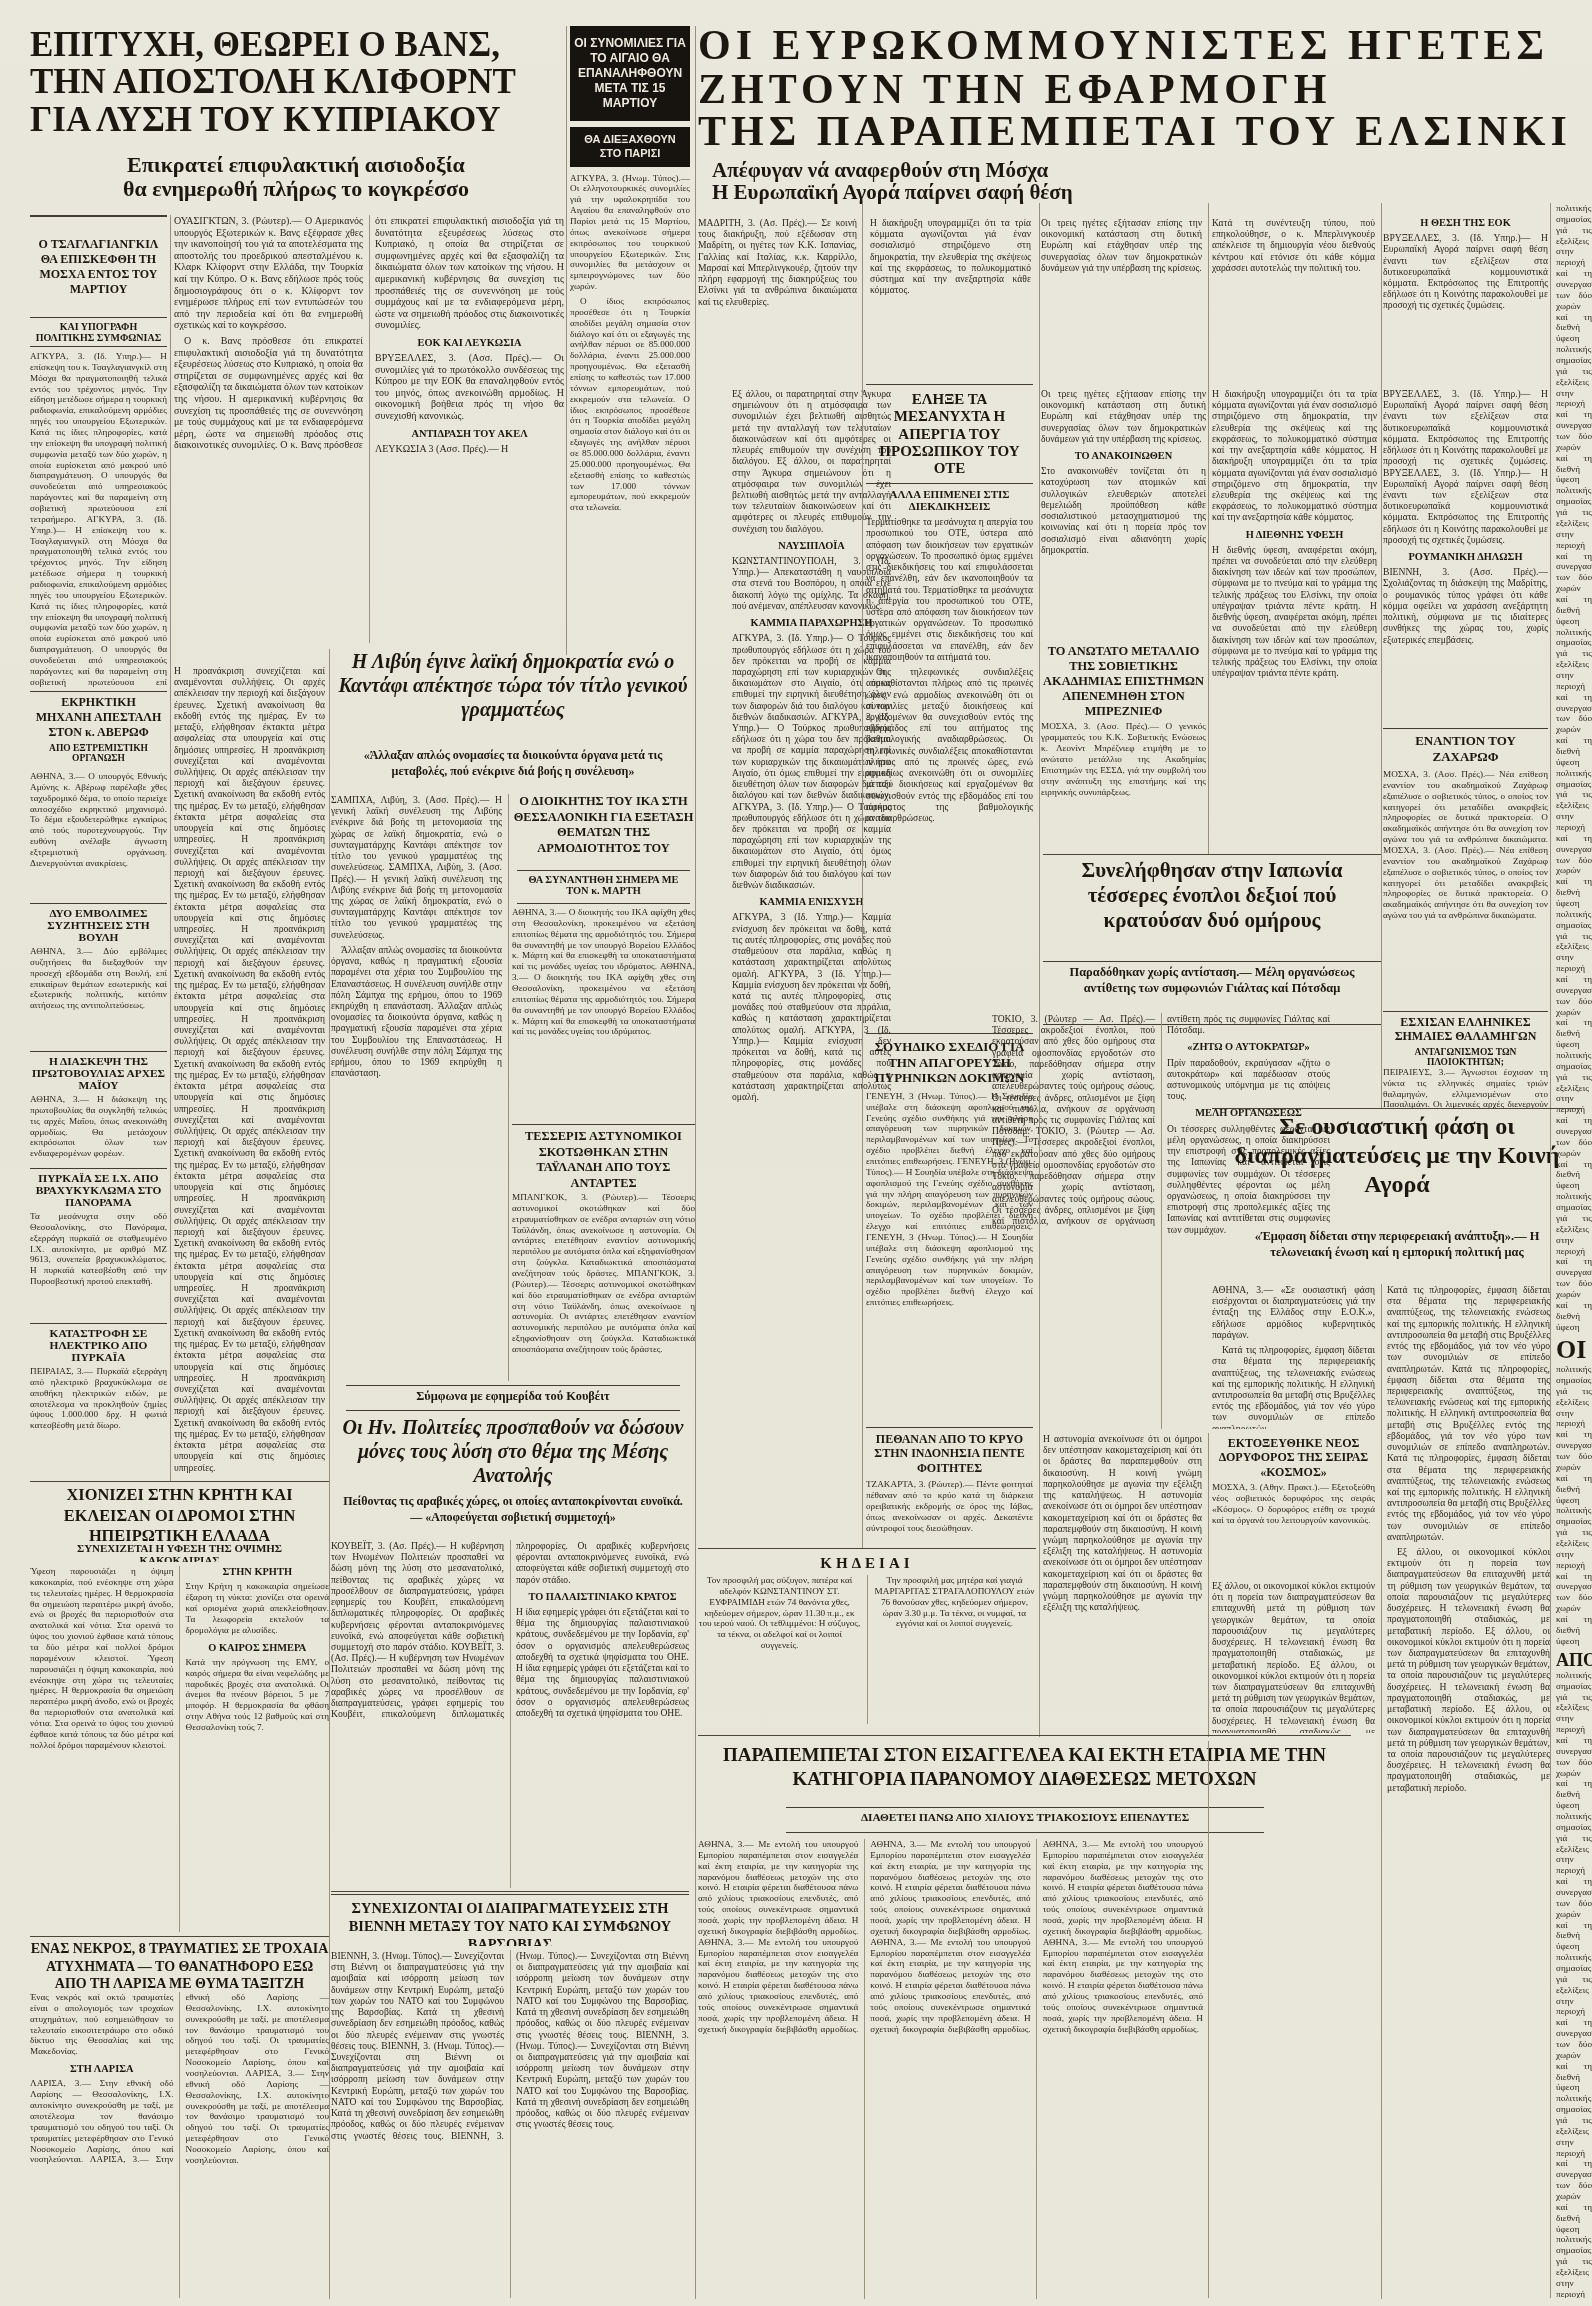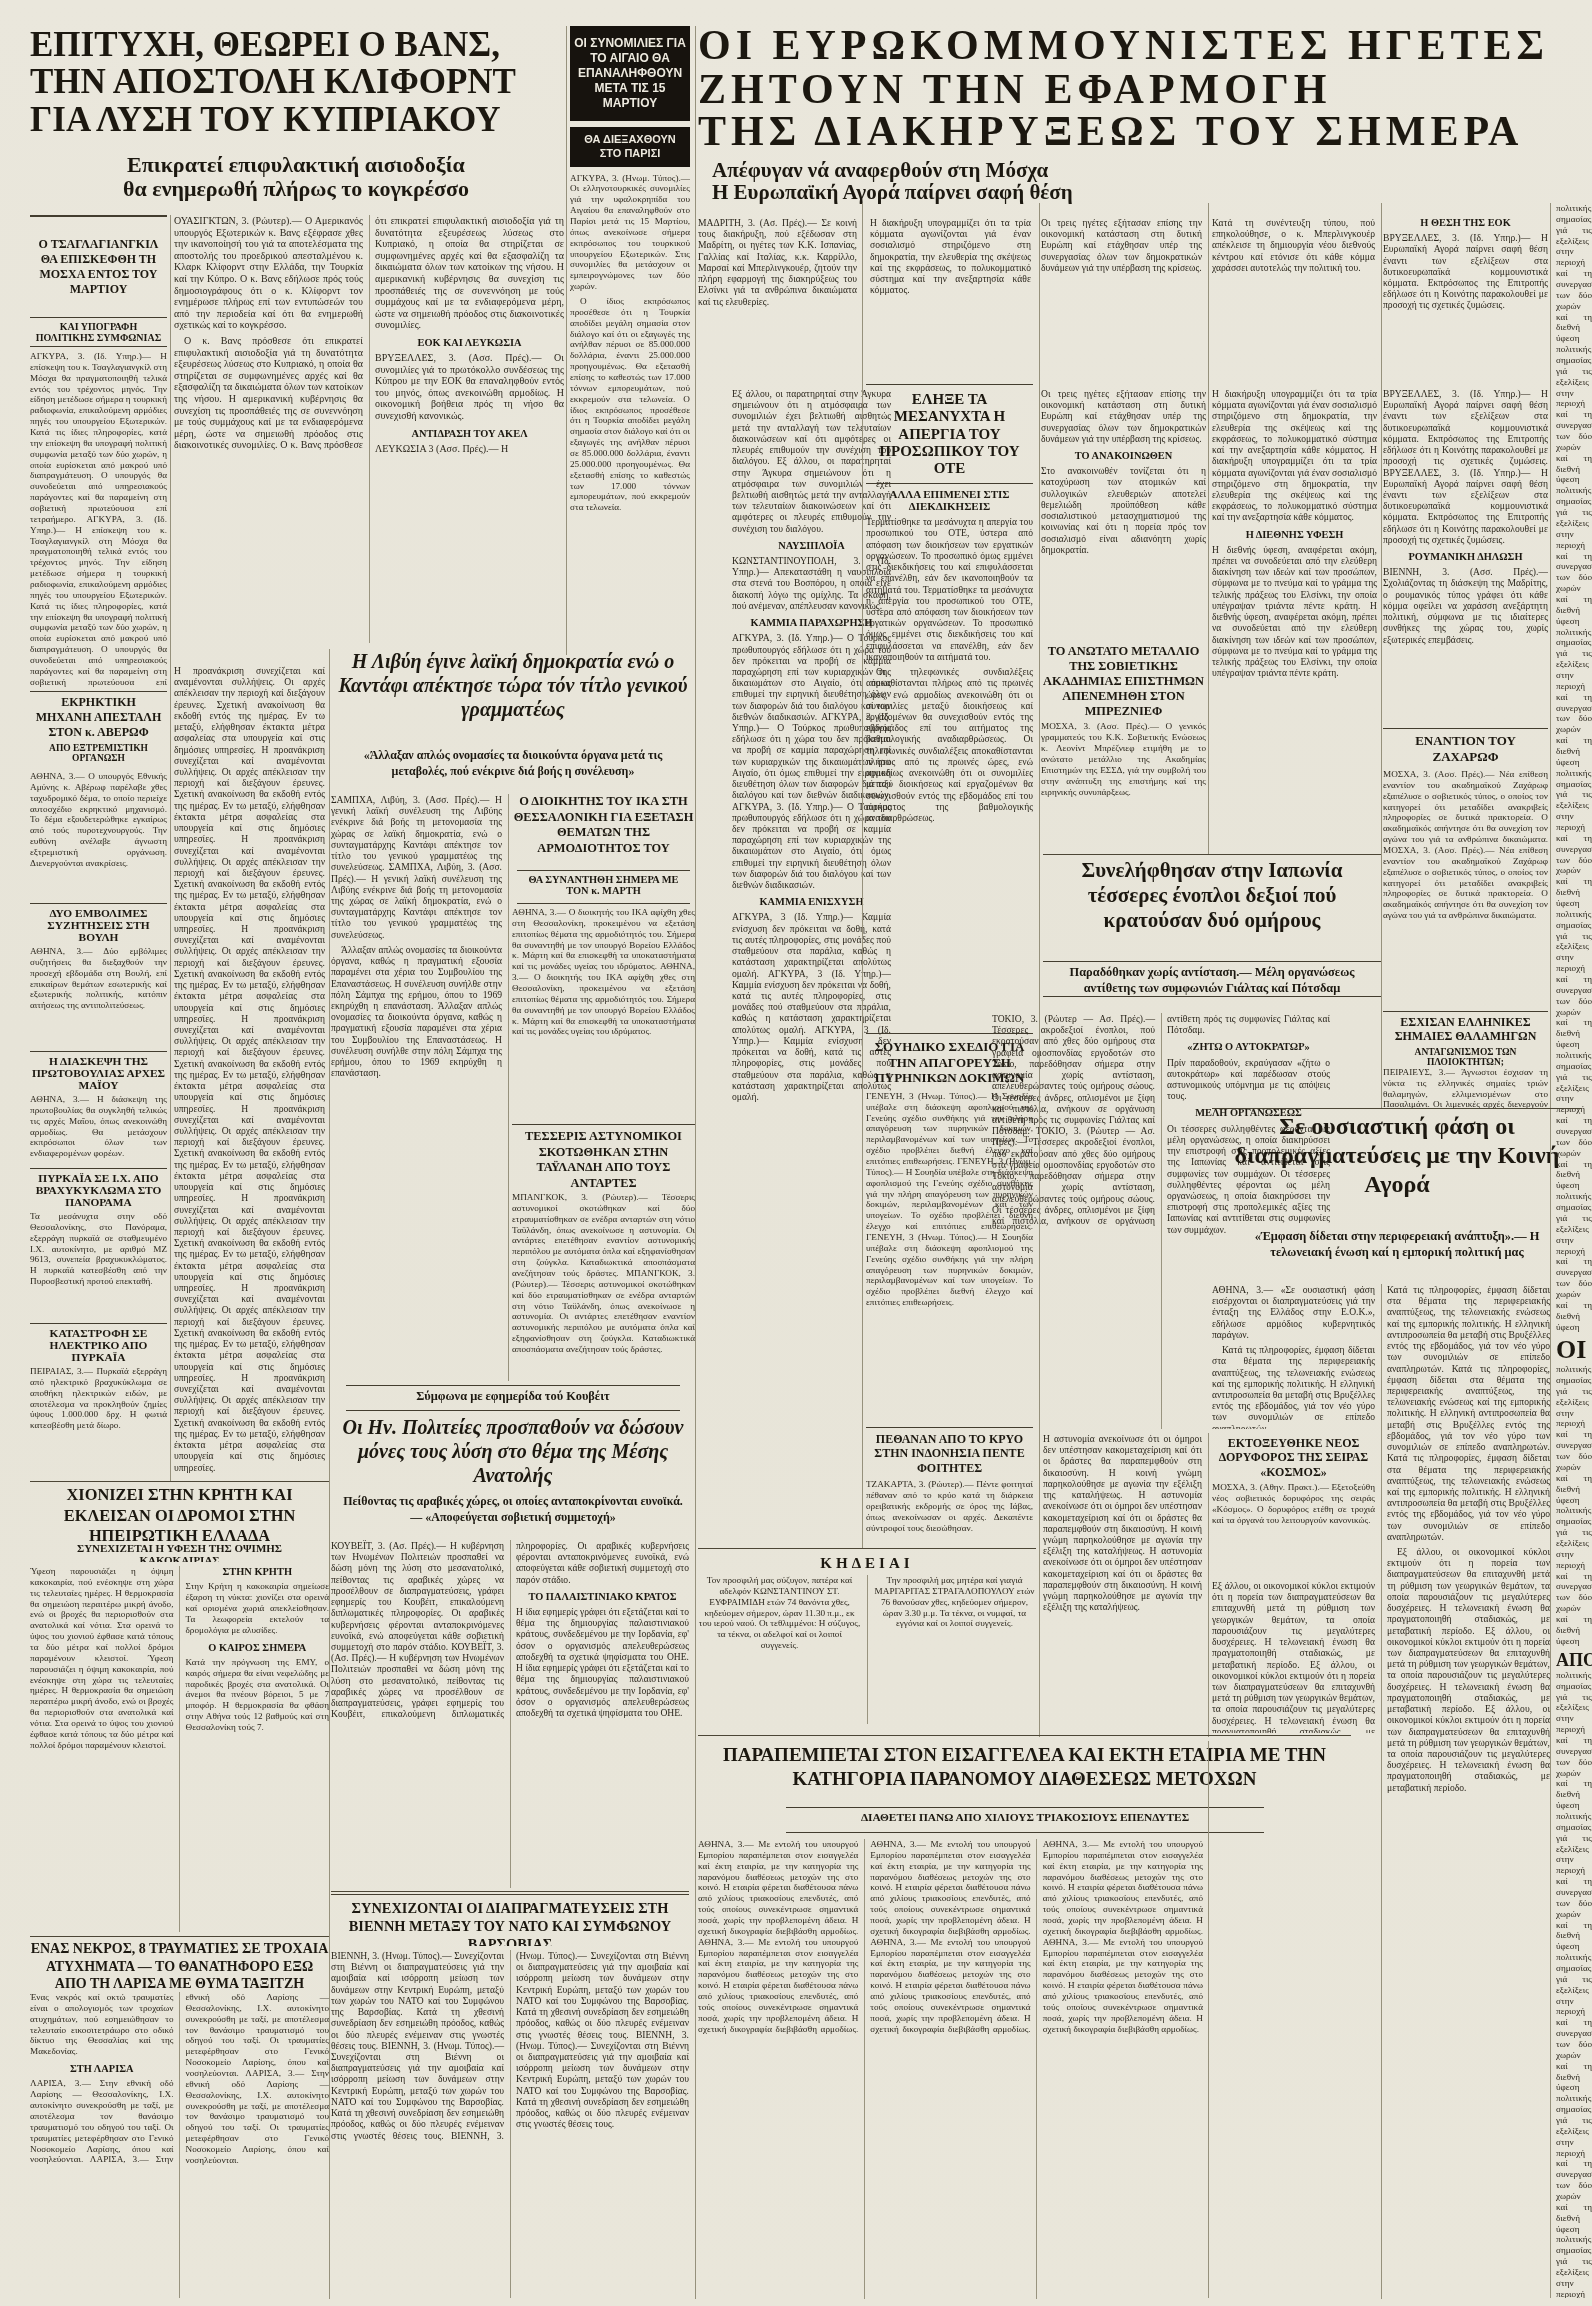--- a/index.html
+++ b/index.html
@@ -83,21 +83,21 @@
       <p>Ο ίδιος εκπρόσωπος προσέθεσε ότι η Τουρκία αποδίδει μεγάλη σημασία στον διάλογο καί ότι οι εξαγωγές της ανήλθαν πέρυσι σε 85.000.000 δολλάρια, έναντι 25.000.000 προηγουμένως. Θα εξετασθή επίσης το καθεστώς των 17.000 τόννων εμπορευμάτων, πού εκκρεμούν στα τελωνεία. Ο ίδιος εκπρόσωπος προσέθεσε ότι η Τουρκία αποδίδει μεγάλη σημασία στον διάλογο καί ότι οι εξαγωγές της ανήλθαν πέρυσι σε 85.000.000 δολλάρια, έναντι 25.000.000 προηγουμένως. Θα εξετασθή επίσης το καθεστώς των 17.000 τόννων εμπορευμάτων, πού εκκρεμούν στα τελωνεία.</p>
     </div>
   </div>
 
   <div class="blk" style="left:698px;top:24px;width:894px;height:123px;">
     <div class="hl" style="font-size:42px;letter-spacing:5px;line-height:1.0;margin-bottom:2px;white-space:nowrap;">ΟΙ ΕΥΡΩΚΟΜΜΟΥΝΙΣΤΕΣ ΗΓΕΤΕΣ</div>
     <div class="hl" style="font-size:42px;letter-spacing:5px;line-height:1.0;white-space:nowrap;">ΖΗΤΟΥΝ ΤΗΝ ΕΦΑΡΜΟΓΗ</div>
     <div class="hl" style="font-size:42px;letter-spacing:5px;line-height:1.0;white-space:nowrap;margin-top:-46px;margin-left:468px;visibility:hidden;"></div>
   </div>
 
-  <div class="blk hl" style="left:698px;top:109px;width:894px;height:46px;font-size:42px;letter-spacing:5px;white-space:nowrap;">ΤΗΣ ΔΙΑΚΗΡΥΞΕΩΣ ΤΟΥ ΣΗΜΕΡΑ</div>
+  <div class="blk hl" style="left:698px;top:109px;width:894px;height:46px;font-size:42px;letter-spacing:5px;white-space:nowrap;">ΤΗΣ ΠΑΡΑΠΕΜΠΕΤΑΙ ΤΟΥ ΕΛΣΙΝΚΙ</div>
   <div class="blk" style="left:712px;top:159px;width:557px;height:54px;">
     <div class="hl" style="font-size:21px;">Απέφυγαν νά αναφερθούν στη Μόσχα</div>
     <div class="hl" style="font-size:21px;">Η Ευρωπαϊκή Αγορά παίρνει σαφή θέση</div>
   </div>
 
   <div class="blk b95" style="left:698px;top:217px;width:159px;height:167px;">
     <p class="nf">ΜΑΔΡΙΤΗ, 3. (Ασ. Πρές).— Σε κοινή τους διακήρυξη, πού εξέδωσαν στη Μαδρίτη, οι ηγέτες των Κ.Κ. Ισπανίας, Γαλλίας καί Ιταλίας, κ.κ. Καρρίλλο, Μαρσαί καί Μπερλινγκουέρ, ζητούν την πλήρη εφαρμογή της διακηρύξεως του Ελσίνκι γιά τα ανθρώπινα δικαιώματα καί τις ελευθερίες.</p>
   </div>
   <div class="blk b95" style="left:870px;top:217px;width:161px;height:167px;">
     <p class="nf">Η διακήρυξη υπογραμμίζει ότι τα τρία κόμματα αγωνίζονται γιά έναν σοσιαλισμό στηριζόμενο στη δημοκρατία, την ελευθερία της σκέψεως καί της εκφράσεως, το πολυκομματικό σύστημα καί την ανεξαρτησία κάθε κόμματος.</p>
@@ -182,21 +182,21 @@
     </div>
   </div>
 
   <div class="blk" style="left:1383px;top:1011px;width:165px;height:98px;border-top:1px solid #433d2f;">
     <div class="kick" style="font-size:12px;line-height:1.2;padding:3px 2px;">ΕΣΧΙΣΑΝ ΕΛΛΗΝΙΚΕΣ ΣΗΜΑΙΕΣ ΘΑΛΑΜΗΓΩΝ</div>
     <div class="kick" style="font-size:9.5px;">ΑΝΤΑΓΩΝΙΣΜΟΣ ΤΩΝ ΠΛΟΙΟΚΤΗΤΩΝ;</div>
     <div class="b9">ΠΕΙΡΑΙΕΥΣ, 3.— Άγνωστοι έσχισαν τη νύκτα τις ελληνικές σημαίες τριών θαλαμηγών, ελλιμενισμένων στο Πασαλιμάνι. Οι λιμενικές αρχές διενεργούν ανακρίσεις.</div>
   </div>
 
   <div class="blk hl ctr" style="left:1043px;top:858px;width:338px;height:101px;font-size:21px;line-height:1.18;">Συνελήφθησαν στην Ιαπωνία τέσσερες ένοπλοι δεξιοί πού κρατούσαν δυό ομήρους</div>
-  <div class="blk kick ruled" style="left:1043px;top:961px;width:338px;height:36px;font-size:12.4px;line-height:1.25;">Παραδόθηκαν χωρίς αντίσταση.— Μέλη οργανώσεως αντίθετης των συμφωνιών Γιάλτας καί Πότσδαμ</div>
+  <div class="blk kick ruled" style="left:1043px;top:961px;width:338px;height:64px;font-size:12.4px;line-height:1.25;">Παραδόθηκαν χωρίς αντίσταση.— Μέλη οργανώσεως αντίθετης των συμφωνιών Γιάλτας καί Πότσδαμ</div>
   <div class="blk b95 cols2" style="left:992px;top:1013px;width:338px;height:416px;">
     <p class="nf">ΤΟΚΙΟ, 3. (Ρώυτερ — Ασ. Πρές).— Τέσσερες ακροδεξιοί ένοπλοι, πού εκρατούσαν από χθες δύο ομήρους στα γραφεία ομοσπονδίας εργοδοτών στο Τόκιο, παρεδόθησαν σήμερα στην αστυνομία χωρίς αντίσταση, απελευθερώσαντες τούς ομήρους σώους. Οι τέσσερες άνδρες, οπλισμένοι με ξίφη καί πιστόλια, ανήκουν σε οργάνωση αντίθετη πρός τις συμφωνίες Γιάλτας καί Πότσδαμ. ΤΟΚΙΟ, 3. (Ρώυτερ — Ασ. Πρές).— Τέσσερες ακροδεξιοί ένοπλοι, πού εκρατούσαν από χθες δύο ομήρους στα γραφεία ομοσπονδίας εργοδοτών στο Τόκιο, παρεδόθησαν σήμερα στην αστυνομία χωρίς αντίσταση, απελευθερώσαντες τούς ομήρους σώους. Οι τέσσερες άνδρες, οπλισμένοι με ξίφη καί πιστόλια, ανήκουν σε οργάνωση αντίθετη πρός τις συμφωνίες Γιάλτας καί Πότσδαμ.</p>
     <div class="xh">«ΖΗΤΩ Ο ΑΥΤΟΚΡΑΤΩΡ»</div>
     <p class="nf">Πρίν παραδοθούν, εκραύγασαν «ζήτω ο αυτοκράτωρ» καί παρέδωσαν στούς αστυνομικούς υπόμνημα με τις απόψεις τους.</p>
     <div class="xh">ΜΕΛΗ ΟΡΓΑΝΩΣΕΩΣ</div>
     <p class="nf">Οι τέσσερες συλληφθέντες φέρονται ως μέλη οργανώσεως, η οποία διακηρύσσει την επιστροφή στις προπολεμικές αξίες της Ιαπωνίας καί αντιτίθεται στις συμφωνίες των συμμάχων. Οι τέσσερες συλληφθέντες φέρονται ως μέλη οργανώσεως, η οποία διακηρύσσει την επιστροφή στις προπολεμικές αξίες της Ιαπωνίας καί αντιτίθεται στις συμφωνίες των συμμάχων.</p>
   </div>
   <div class="blk b95" style="left:1043px;top:1433px;width:159px;height:300px;">
     <p class="nf">Η αστυνομία ανεκοίνωσε ότι οι όμηροι δεν υπέστησαν κακομεταχείριση καί ότι οι δράστες θα παραπεμφθούν στη δικαιοσύνη. Η κοινή γνώμη παρηκολούθησε με αγωνία την εξέλιξη της καταλήψεως. Η αστυνομία ανεκοίνωσε ότι οι όμηροι δεν υπέστησαν κακομεταχείριση καί ότι οι δράστες θα παραπεμφθούν στη δικαιοσύνη. Η κοινή γνώμη παρηκολούθησε με αγωνία την εξέλιξη της καταλήψεως. Η αστυνομία ανεκοίνωσε ότι οι όμηροι δεν υπέστησαν κακομεταχείριση καί ότι οι δράστες θα παραπεμφθούν στη δικαιοσύνη. Η κοινή γνώμη παρηκολούθησε με αγωνία την εξέλιξη της καταλήψεως.</p>
   </div>

